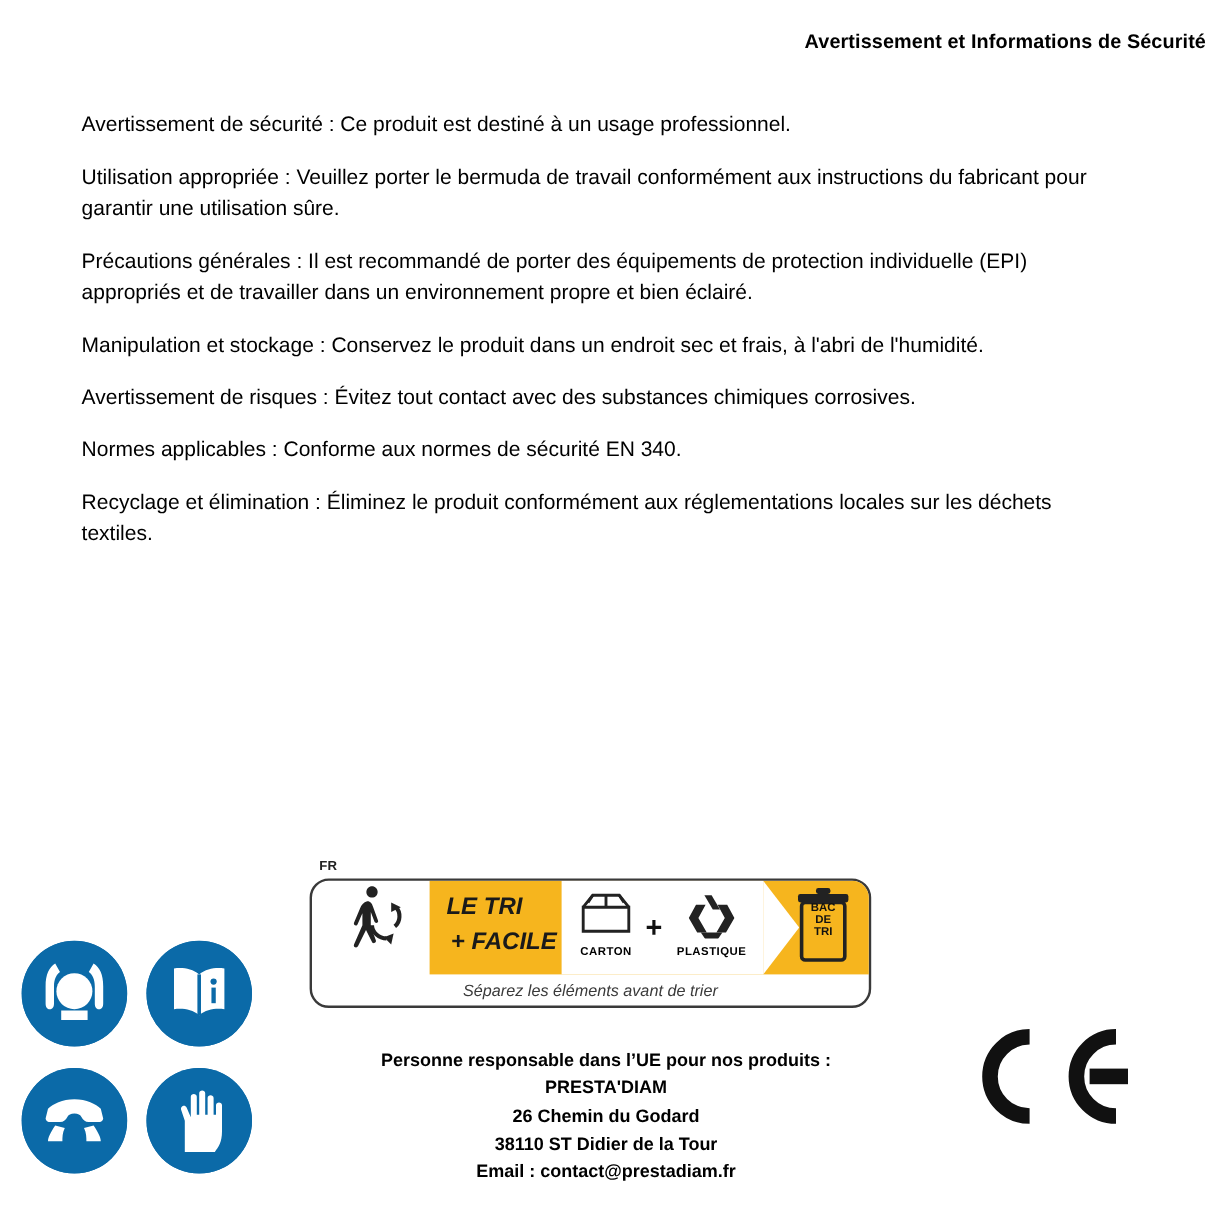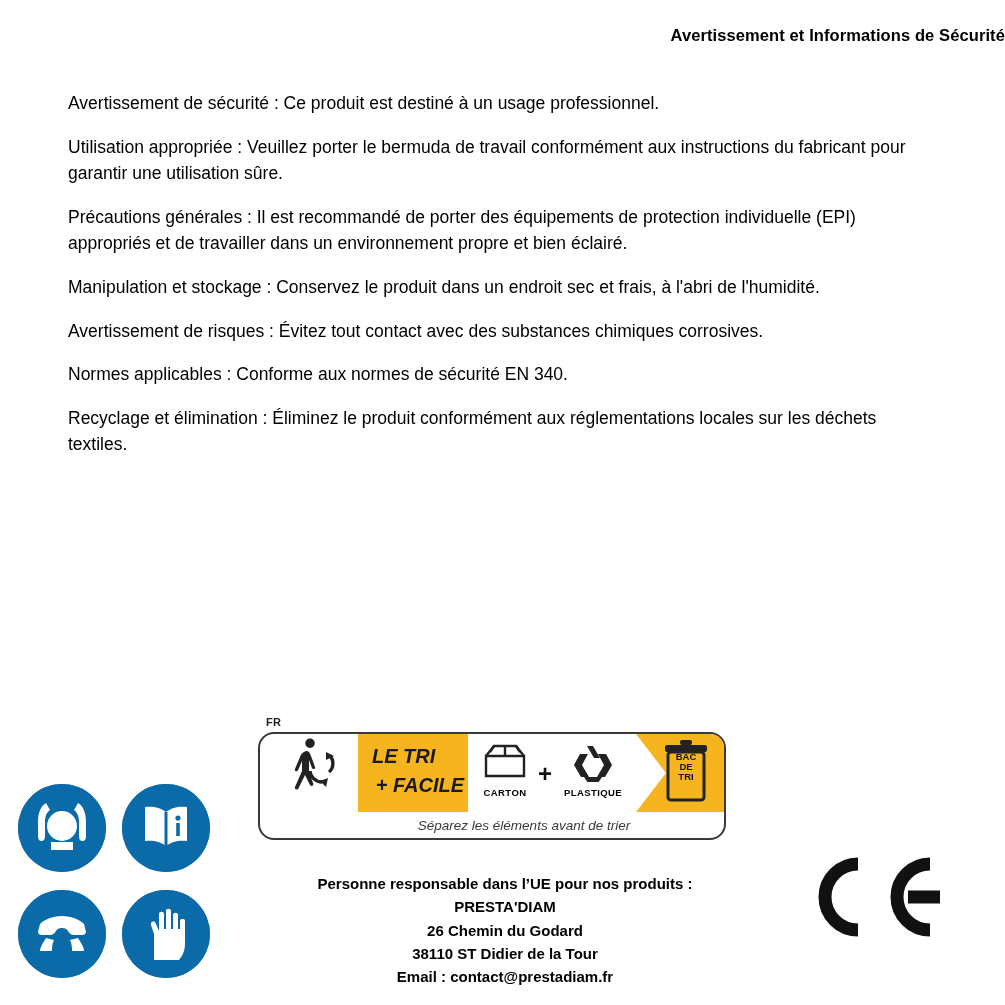--- a/index.html
+++ b/index.html
@@ -185,21 +185,20 @@
     position: absolute;
     left: 0;
     top: 78px;
     width: 100%;
     height: 28px;
     text-align: center;
     font-size: 13.5px;
     font-style: italic;
     color: #3a3a3a;
     line-height: 28px;
-    margin-left: 32px;
   }
 
   
   .address {
     position: absolute;
     left: 200px;
     top: 872px;
     width: 610px;
     text-align: center;
     font-size: 15px;

